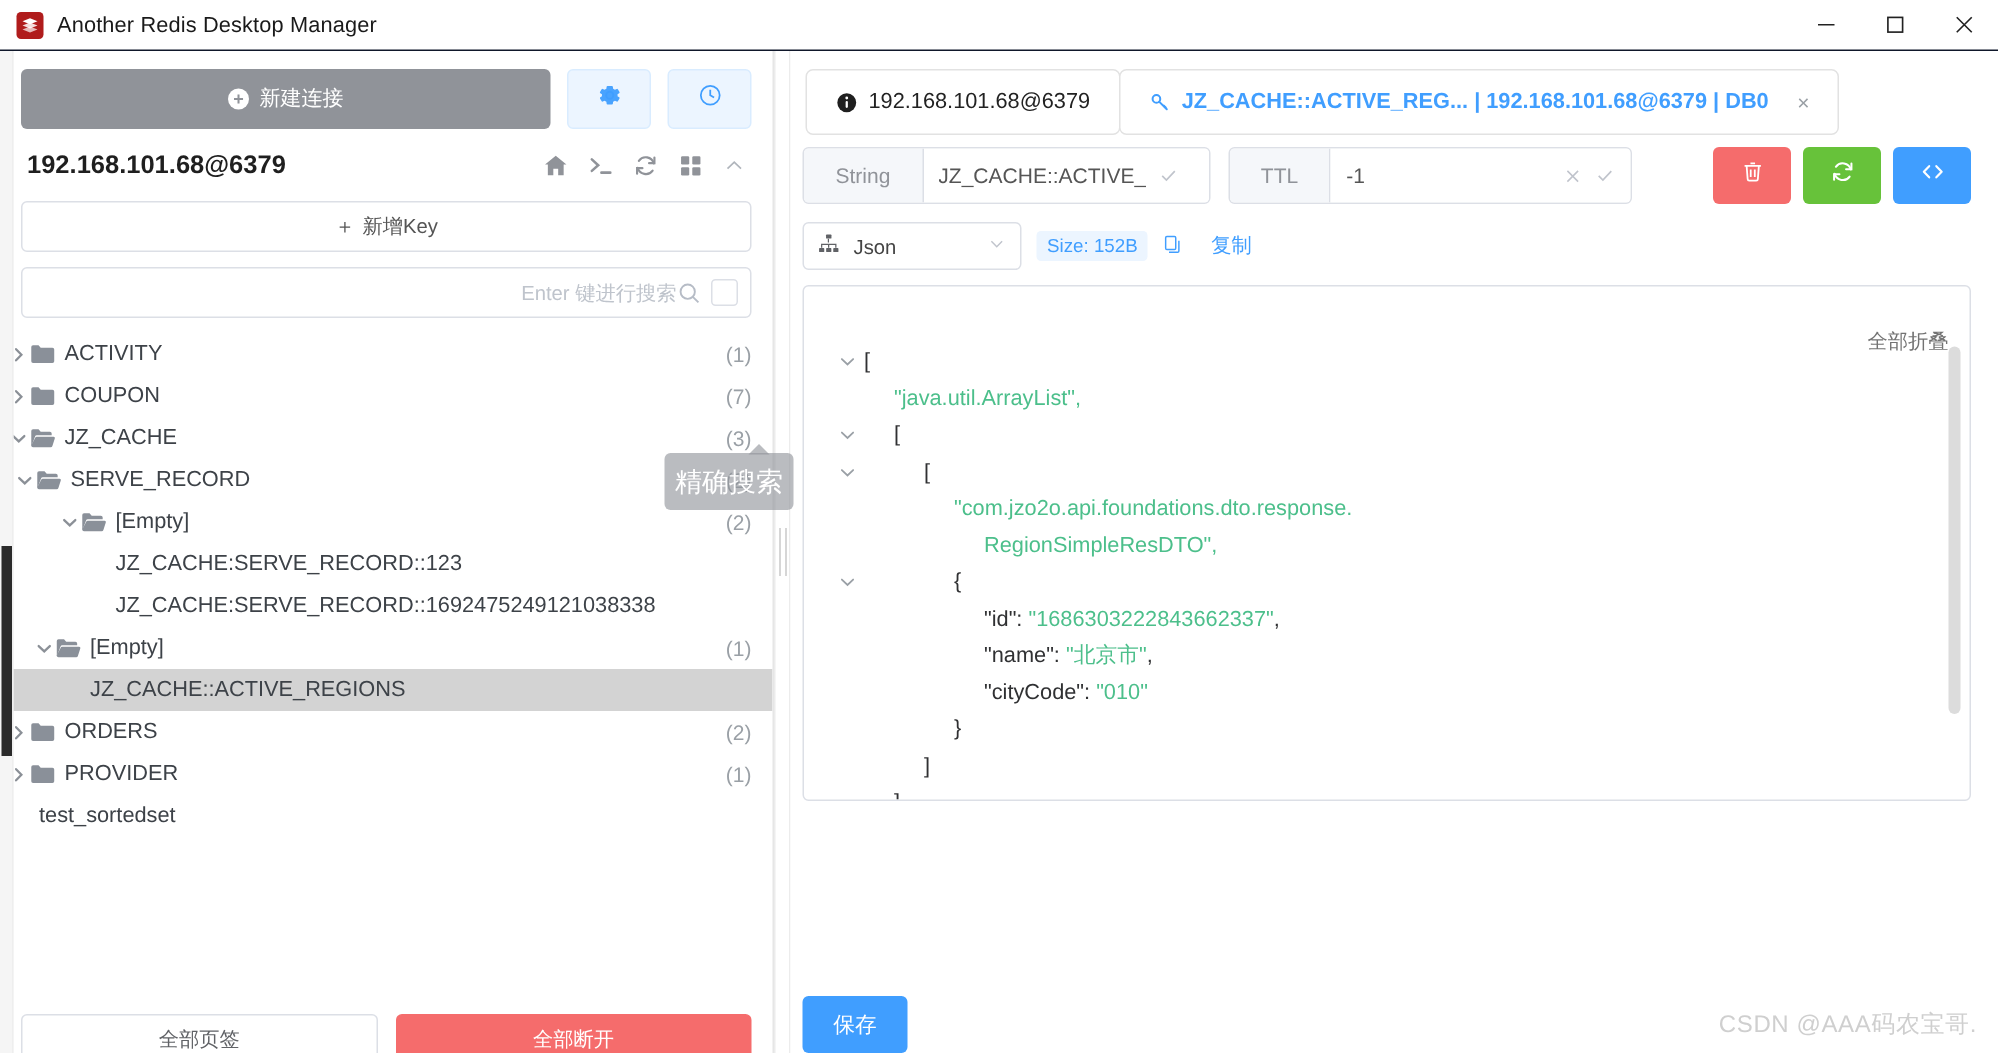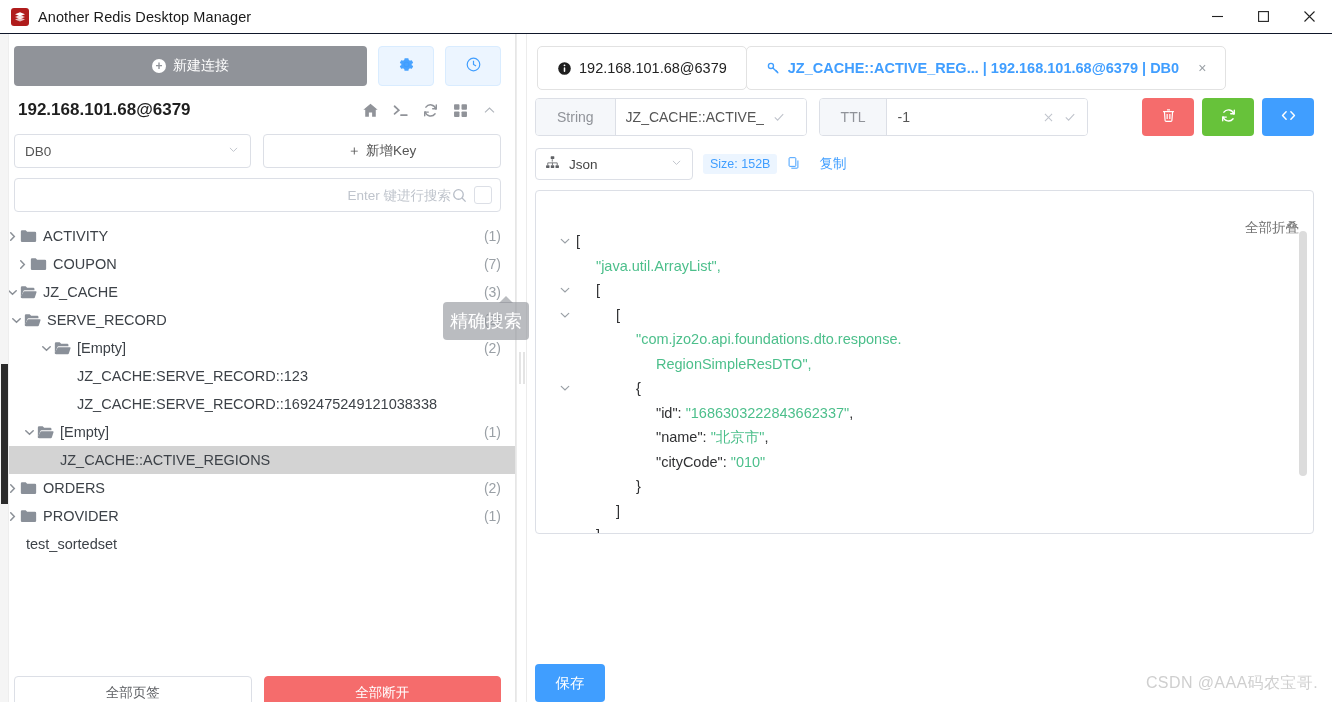--- a/index.html
+++ b/index.html
@@ -184,21 +184,21 @@
   .act-btn {
     width: 52px; height: 38px; border-radius: 4px; display: flex;
     align-items: center; justify-content: center; color: #fff; cursor: pointer;
   }
   .act-btn.del { background: #f56c6c; }
   .act-btn.refresh { background: #67c23a; }
   .act-btn.code { background: #409eff; }
 
   .format-row { display: flex; align-items: center; gap: 10px; padding: 12px 18px 0 8px; }
   .fmt-select {
-    width: 158px; height: 32px; border: 1px solid #dcdfe6; border-radius: 4px;
+    width: 146px; height: 32px; border: 1px solid #dcdfe6; border-radius: 4px;
     display: flex; align-items: center; padding: 0 9px; gap: 9px;
     font-size: 13.5px; color: #444; background: #fff; cursor: pointer;
   }
   .fmt-select .chev { margin-left: auto; color: #c0c4cc; font-size: 12px; }
   .size-badge {
     background: #ecf5ff; color: #409eff; font-size: 12.5px;
     padding: 3px 7px; border-radius: 3px;
   }
   .copy-link { color: #409eff; font-size: 13.5px; display: flex; align-items: center; gap: 18px; cursor: pointer; }
 
@@ -338,28 +338,20 @@
         </span>
         <span class="ic">
           <svg width="15" height="15" viewBox="0 0 20 20" fill="none" stroke="#b0b5bc" stroke-width="1.5">
               <path d="M4 12.6L10 6.8l6 5.8"></path>
             </svg>
         </span>
       </div>
     </div>
 
     <div class="db-row">
-      <div class="db-select">
-        <span>DB0</span>
-        <span class="chev">
-          <svg width="13" height="13" viewBox="0 0 20 20" fill="none" stroke="currentColor" stroke-width="1.5">
-              <path d="M4.5 7.5L10 13l5.5-5.5"></path>
-            </svg>
-        </span>
-      </div>
       <div class="addkey-btn">
         <span>＋</span>
         <span>新增Key</span>
       </div>
     </div>
 
     <div class="search-row">
       <div class="search-box">
         <input type="text" value="" placeholder="Enter 键进行搜索" style="">
         <span class="search-ic">
@@ -382,21 +374,21 @@
             </svg>
           </span>
           <span class="folder-ic">
             <svg width="17" height="14" viewBox="0 0 20 16" fill="#8a9099">
               <path d="M1 2.6A1.4 1.4 0 012.4 1.2h4.3l1.7 1.9h9.2A1.4 1.4 0 0119 4.5v9.1a1.4 1.4 0 01-1.4 1.4H2.4A1.4 1.4 0 011 13.6z"></path>
             </svg>
           </span>
           <span class="tree-label">ACTIVITY</span>
           <span class="tree-count">(1)</span>
         </div>
-        <div class="tree-row" style="padding-left: 14px;">
+        <div class="tree-row" style="padding-left: 4px;">
           <span class="tree-arrow">
             <svg width="11" height="11" viewBox="0 0 16 16" fill="none" stroke="currentColor" stroke-width="2.2" stroke-linecap="round">
               <path d="M5.4 2.6L10.6 8l-5.2 5.4"></path>
             </svg>
           </span>
           <span class="folder-ic">
             <svg width="17" height="14" viewBox="0 0 20 16" fill="#8a9099">
               <path d="M1 2.6A1.4 1.4 0 012.4 1.2h4.3l1.7 1.9h9.2A1.4 1.4 0 0119 4.5v9.1a1.4 1.4 0 01-1.4 1.4H2.4A1.4 1.4 0 011 13.6z"></path>
             </svg>
           </span>

